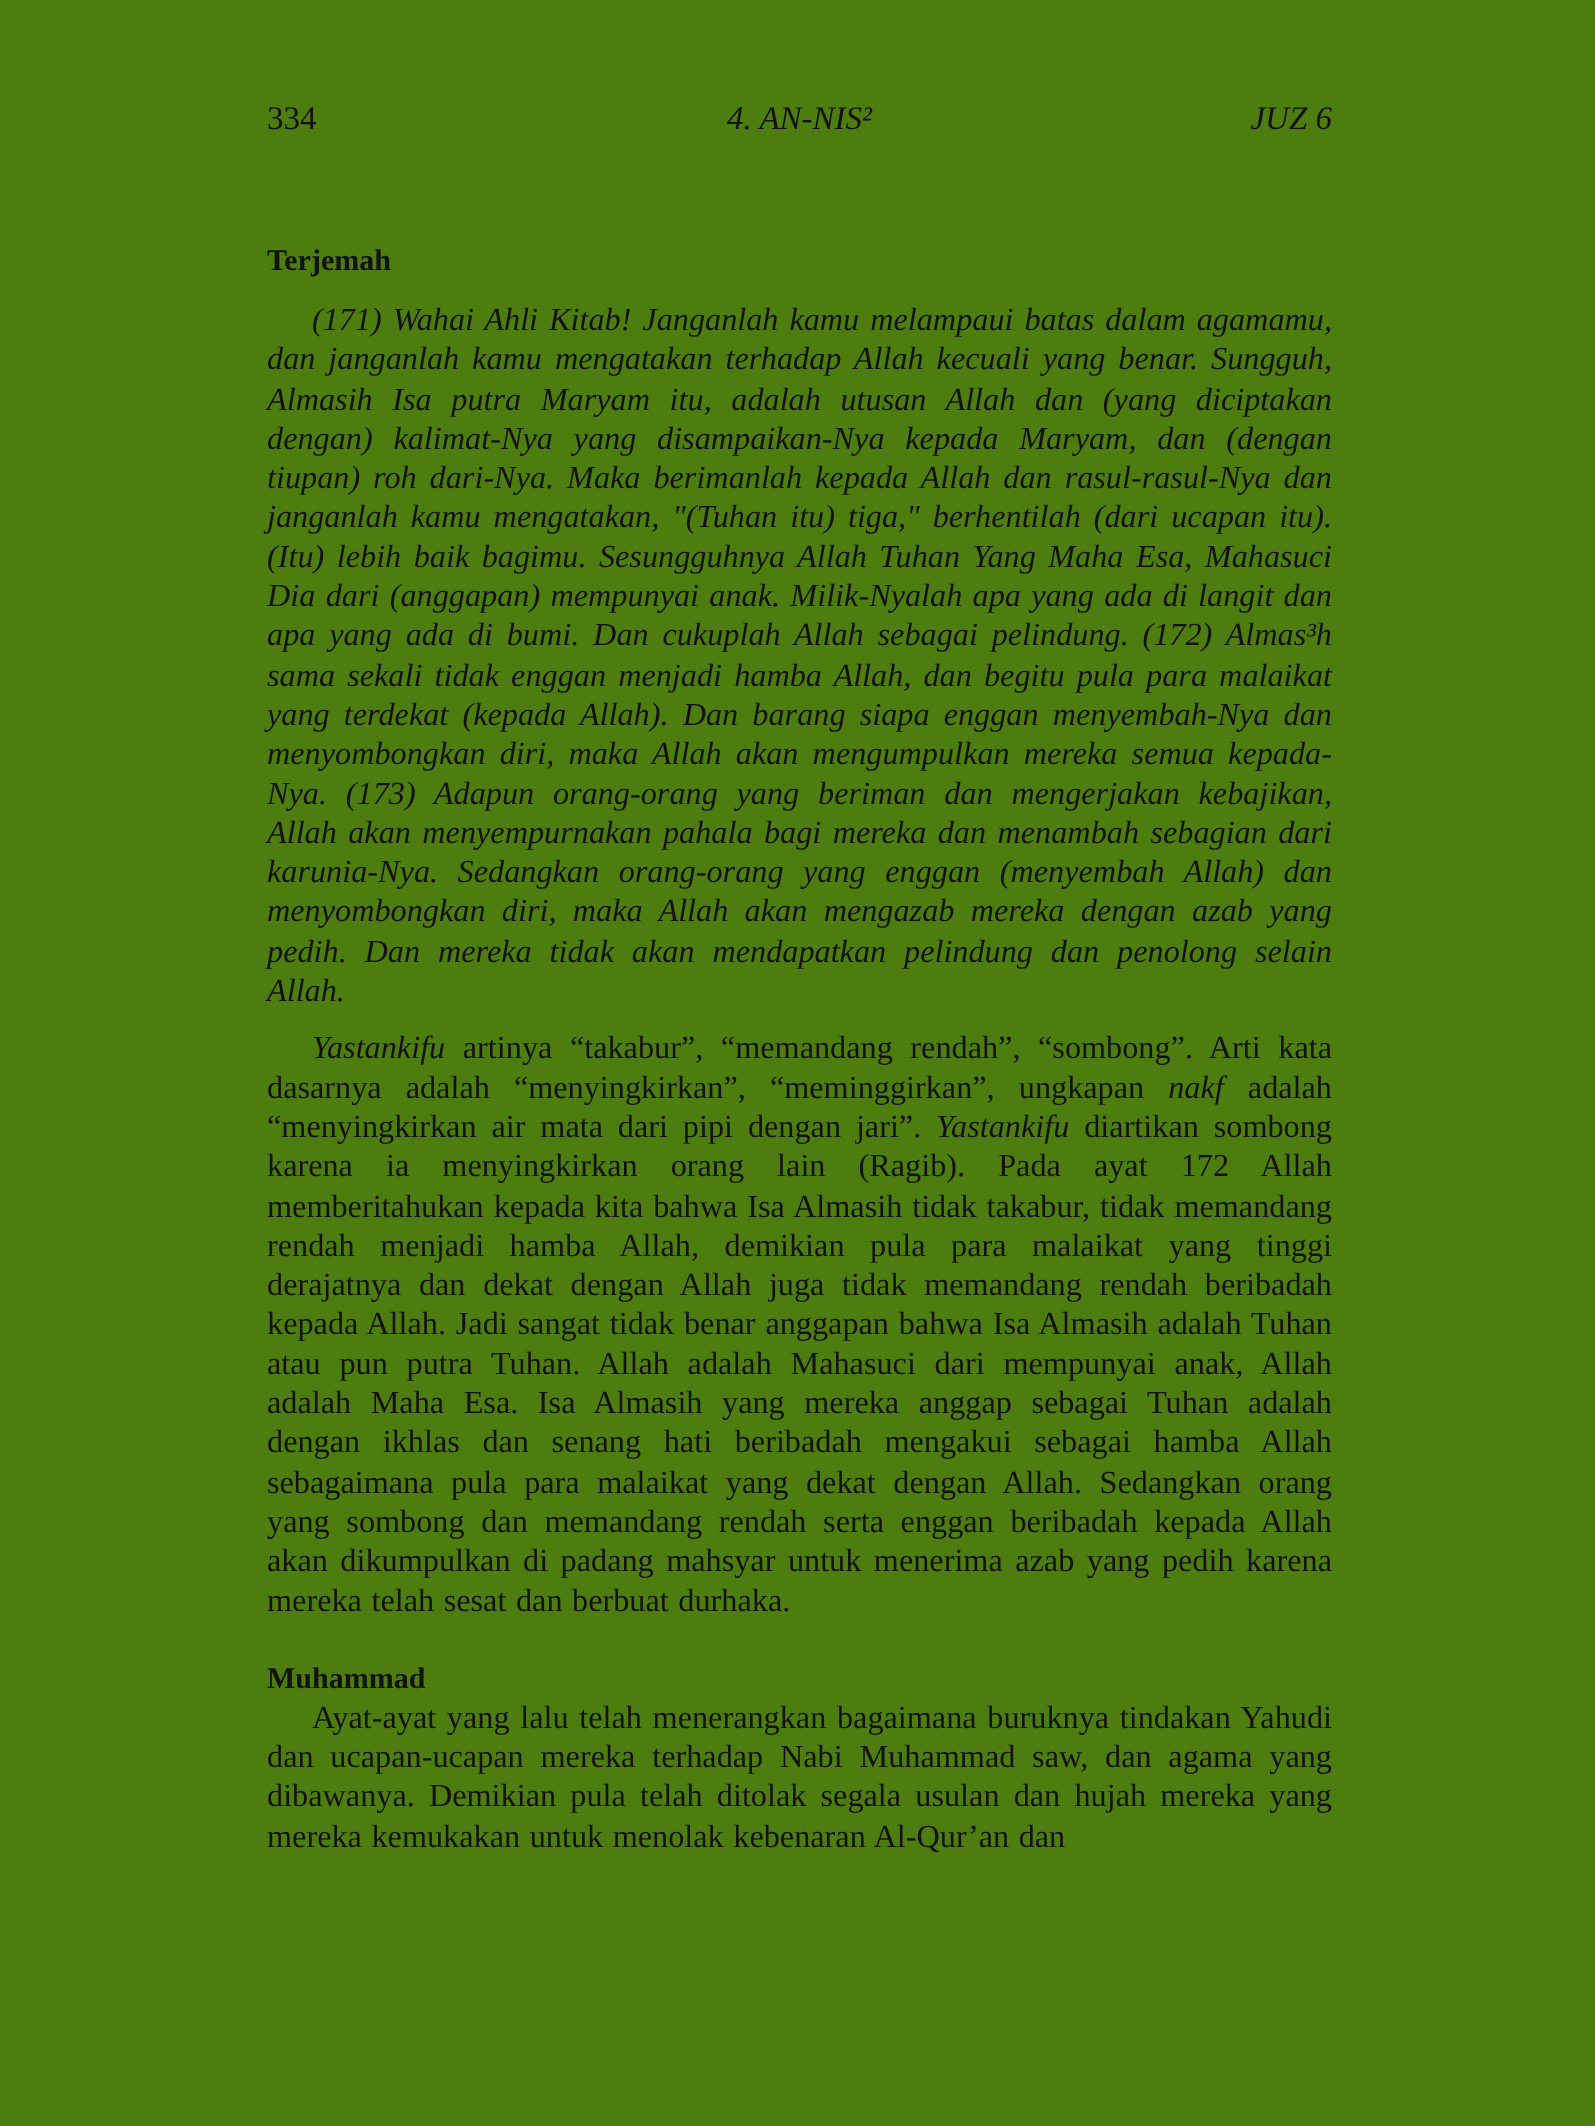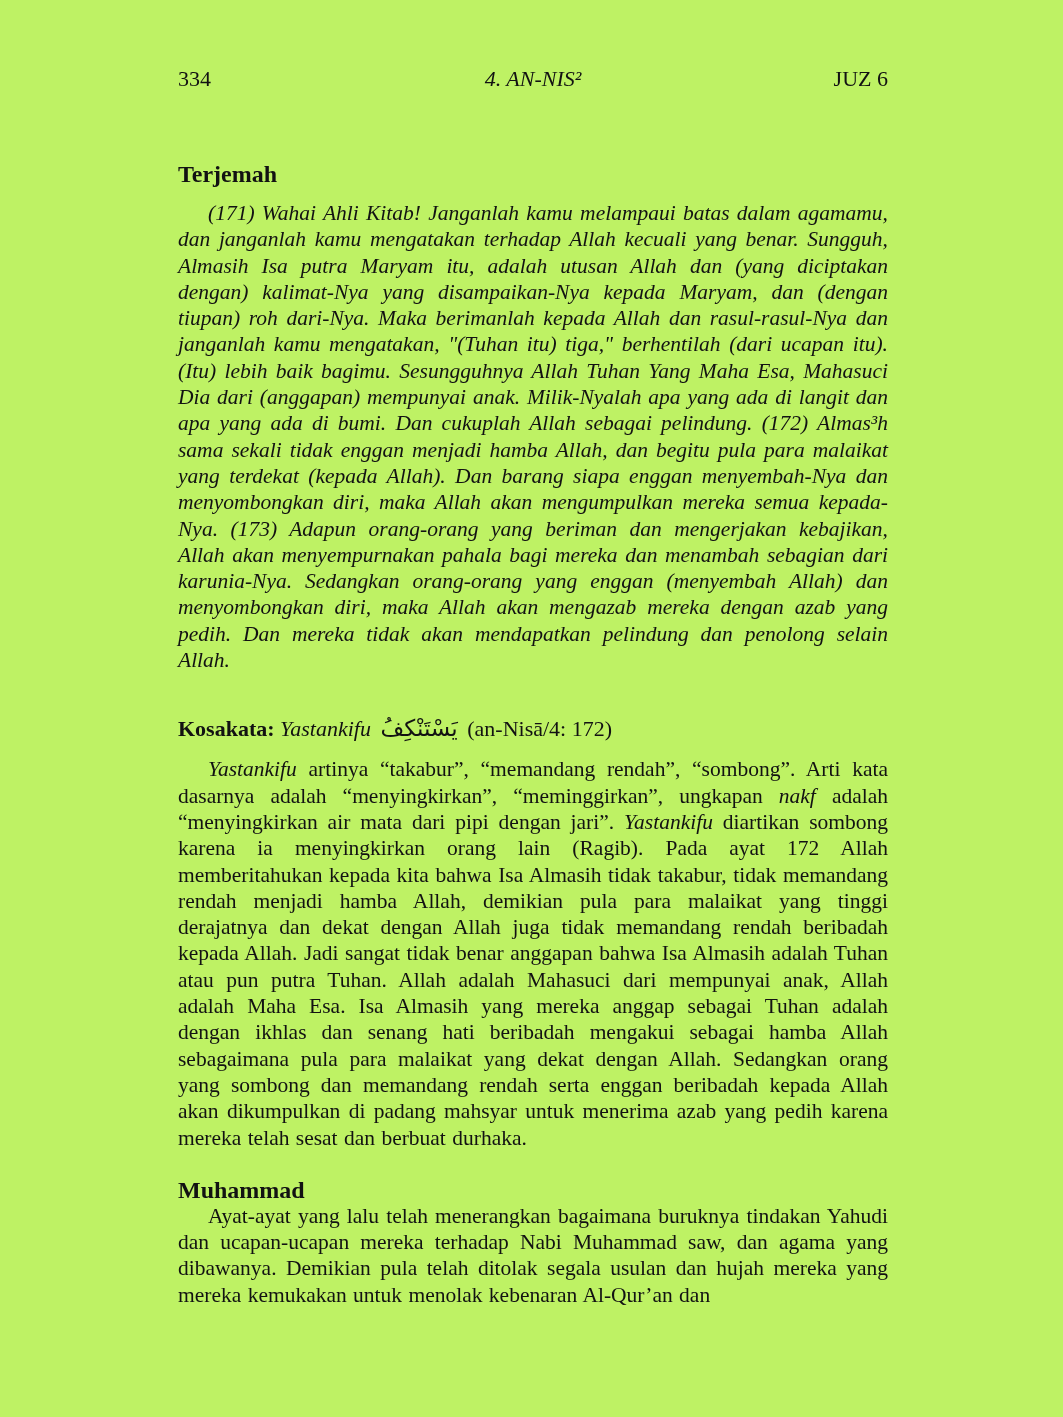--- a/index.html
+++ b/index.html
@@ -4,21 +4,21 @@
 <style>
   html, body {
     margin: 0;
     padding: 0;
     background: #ffffff;
   }
   .page {
     position: relative;
     width: 1063px;
     height: 1417px;
-    background: #bef264;
+    background: #4d7c0f;
     box-sizing: border-box;
     padding: 66px 175px 0 178px;
     font-family: "Liberation Serif", "DejaVu Serif", serif;
     color: #121212;
     overflow: hidden;
   }
   .running-header {
     position: relative;
     font-size: 22px;
     line-height: 26px;
@@ -31,23 +31,24 @@
   }
   .running-header .surah-title {
     display: block;
     text-align: center;
     font-style: italic;
   }
   .running-header .juz {
     position: absolute;
     right: 0;
     top: 0;
+    font-style: italic;
   }
   .section-heading {
-    font-size: 24px;
+    font-size: 20px;
     line-height: 26px;
     font-weight: bold;
     margin: 0;
   }
   .heading-terjemah { margin-top: 69px; }
   .heading-munasabah { margin-top: 26px; }
   .body-para {
     font-size: 21.5px;
     line-height: 26.3px;
     text-align: justify;
@@ -83,29 +84,20 @@
     <span class="surah-title">4. AN-NIS²</span>
     <span class="juz">JUZ 6</span>
   </div>
 
   <section>
     <h2 class="section-heading heading-terjemah">Terjemah</h2>
     <p class="body-para italic">(171) Wahai Ahli Kitab! Janganlah kamu melampaui batas dalam agamamu, dan janganlah kamu mengatakan terhadap Allah kecuali yang benar. Sungguh, Almasih Isa putra Maryam itu, adalah utusan Allah dan (yang diciptakan dengan) kalimat-Nya yang disampaikan-Nya kepada Maryam, dan (dengan tiupan) roh dari-Nya. Maka berimanlah kepada Allah dan rasul-rasul-Nya dan janganlah kamu mengatakan, "(Tuhan itu) tiga," berhentilah (dari ucapan itu). (Itu) lebih baik bagimu. Sesungguhnya Allah Tuhan Yang Maha Esa, Mahasuci Dia dari (anggapan) mempunyai anak. Milik-Nyalah apa yang ada di langit dan apa yang ada di bumi. Dan cukuplah Allah sebagai pelindung. (172) Almas³h sama sekali tidak enggan menjadi hamba Allah, dan begitu pula para malaikat yang terdekat (kepada Allah). Dan barang siapa enggan menyembah-Nya dan menyombongkan diri, maka Allah akan mengumpulkan mereka semua kepada-Nya. (173) Adapun orang-orang yang beriman dan mengerjakan kebajikan, Allah akan menyempurnakan pahala bagi mereka dan menambah sebagian dari karunia-Nya. Sedangkan orang-orang yang enggan (menyembah Allah) dan menyombongkan diri, maka Allah akan mengazab mereka dengan azab yang pedih. Dan mereka tidak akan mendapatkan pelindung dan penolong selain Allah.</p>
   </section>
 
   <section>
-    <div class="kosakata-line">
-      <span class="label">Kosakata:</span>
-      <span> </span>
-      <span class="term-latin">Yastankifu</span>
-      <span> </span>
-      <span class="term-arabic">يَسْتَنْكِفُ</span>
-      <span> </span>
-      <span class="reference">(an-Nisā/4: 172)</span>
-    </div>
     <p class="body-para kosakata-para"><span class="italic">Yastankifu</span><span> artinya “takabur”, “memandang rendah”, “sombong”. Arti kata dasarnya adalah “menyingkirkan”, “meminggirkan”, ungkapan </span><span class="italic">nakf</span><span> adalah “menyingkirkan air mata dari pipi dengan jari”. </span><span class="italic">Yastankifu</span><span> diartikan sombong karena ia menyingkirkan orang lain (Ragib). Pada ayat 172 Allah memberitahukan kepada kita bahwa Isa Almasih tidak takabur, tidak memandang rendah menjadi hamba Allah, demikian pula para malaikat yang tinggi derajatnya dan dekat dengan Allah juga tidak memandang rendah beribadah kepada Allah. Jadi sangat tidak benar anggapan bahwa Isa Almasih adalah Tuhan atau pun putra Tuhan. Allah adalah Mahasuci dari mempunyai anak, Allah adalah Maha Esa. Isa Almasih yang mereka anggap sebagai Tuhan adalah dengan ikhlas dan senang hati beribadah mengakui sebagai hamba Allah sebagaimana pula para malaikat yang dekat dengan Allah. Sedangkan orang yang sombong dan memandang rendah serta enggan beribadah kepada Allah akan dikumpulkan di padang mahsyar untuk menerima azab yang pedih karena mereka telah sesat dan berbuat durhaka.</span></p>
   </section>
 
   <section>
     <h2 class="section-heading heading-munasabah">Muhammad</h2>
     <p class="body-para">Ayat-ayat yang lalu telah menerangkan bagaimana buruknya tindakan Yahudi dan ucapan-ucapan mereka terhadap Nabi Muhammad saw, dan agama yang dibawanya. Demikian pula telah ditolak segala usulan dan hujah mereka yang mereka kemukakan untuk menolak kebenaran Al-Qur’an dan</p>
   </section>
 
 </div>
 

